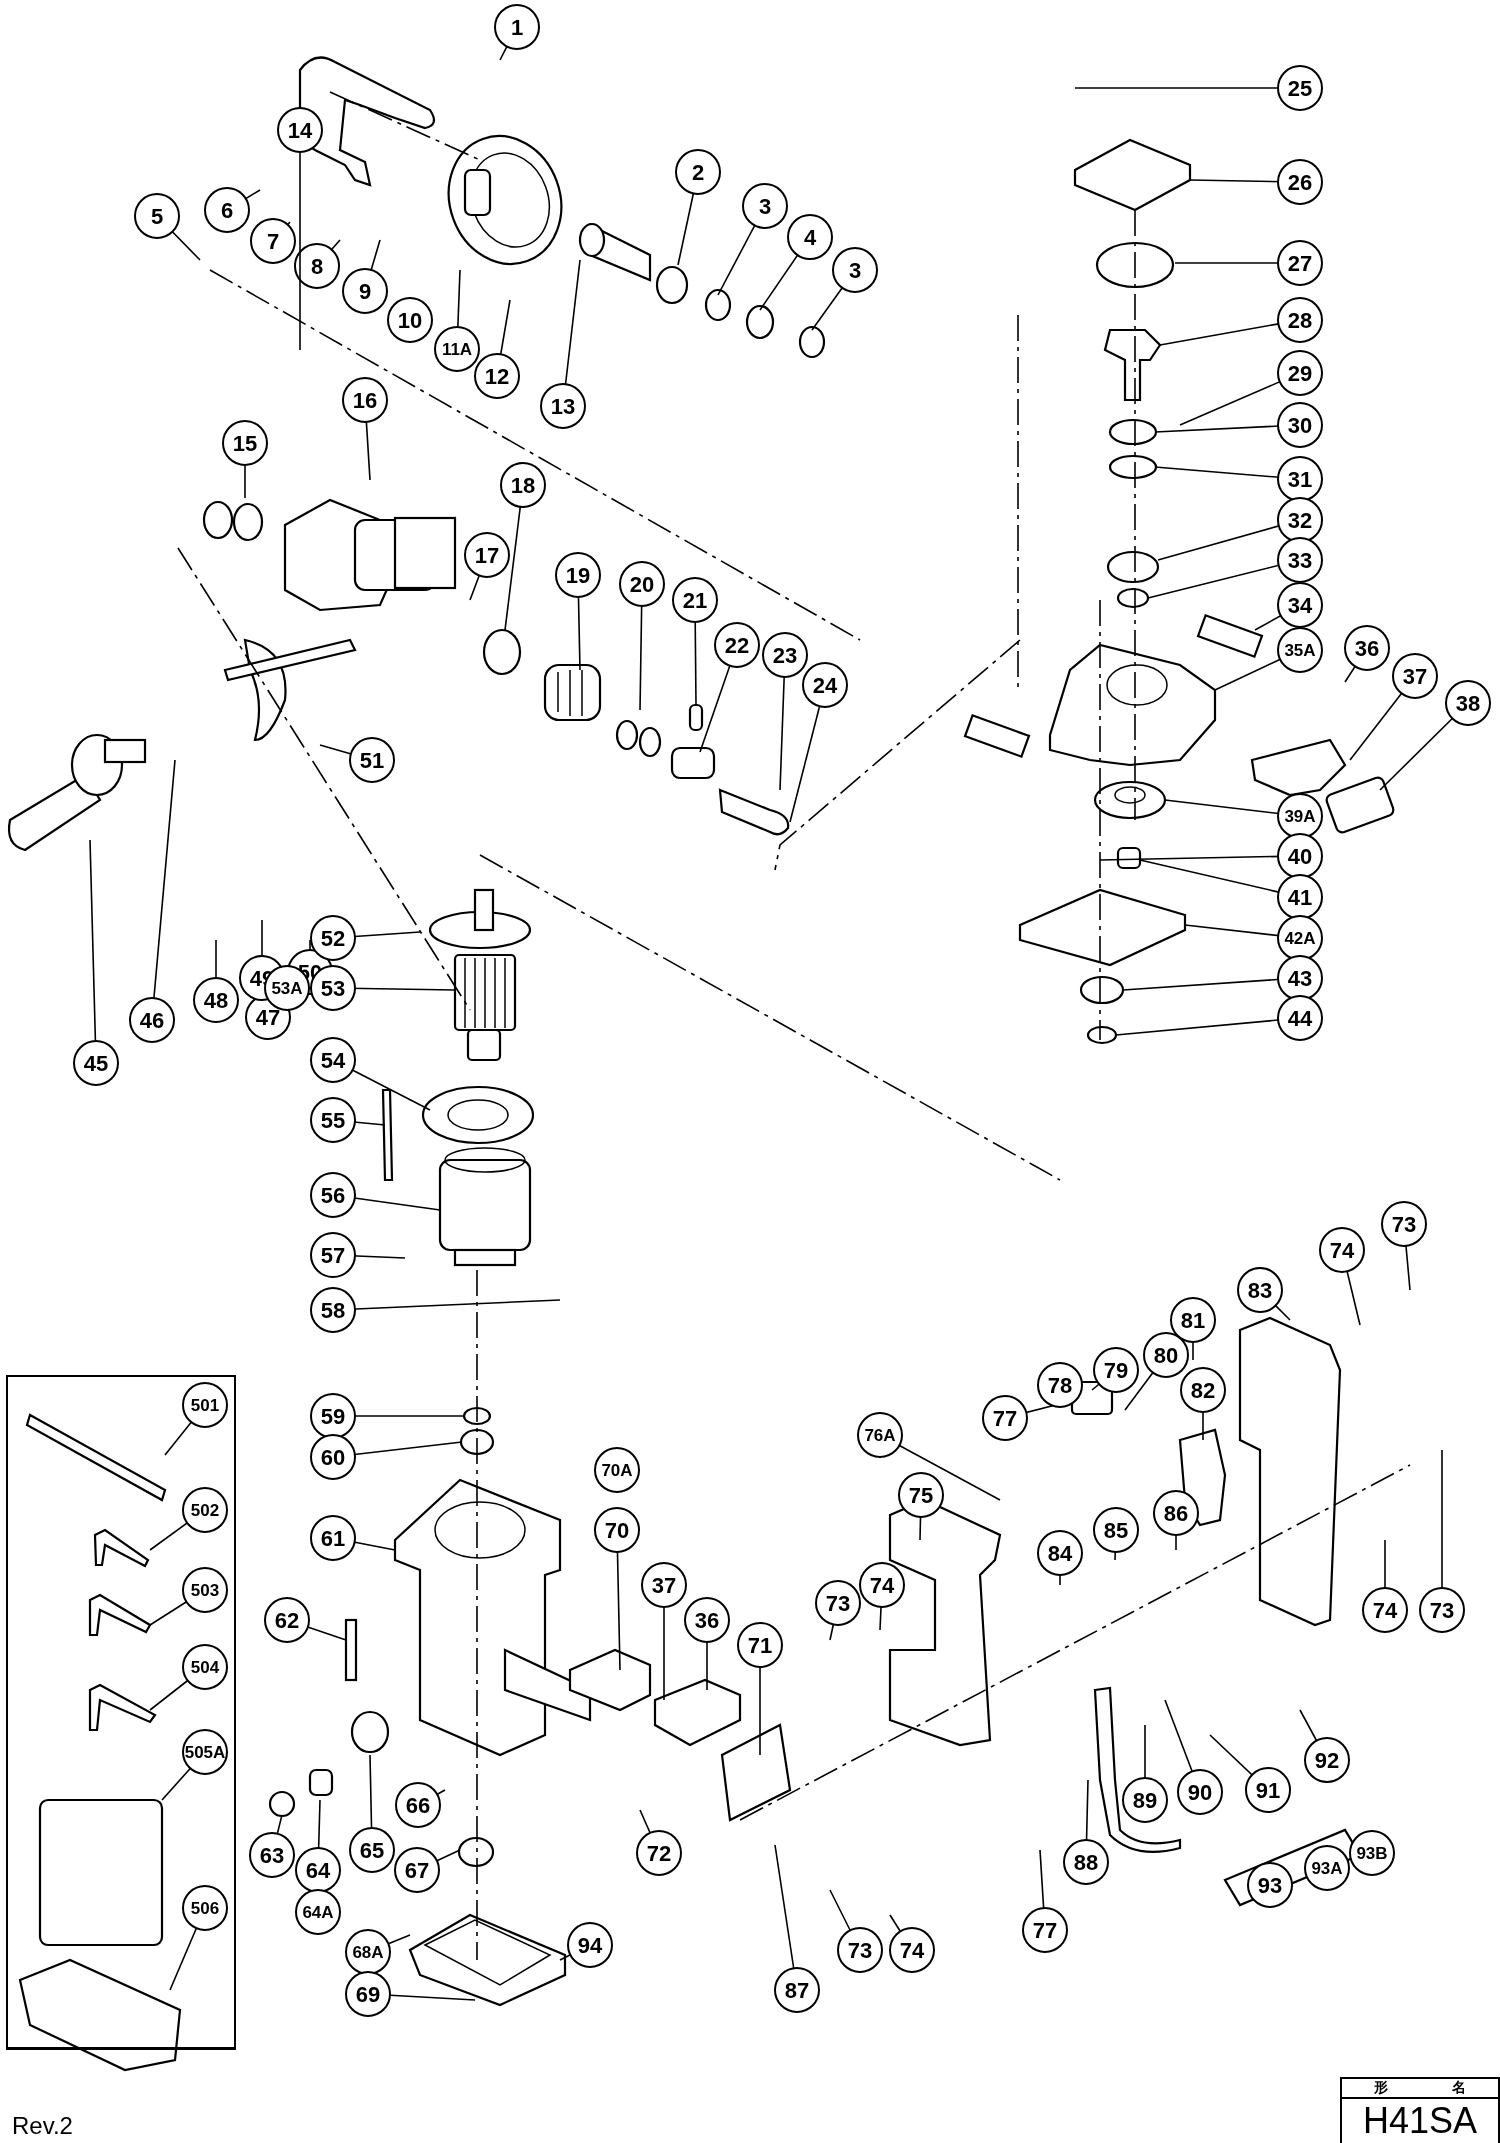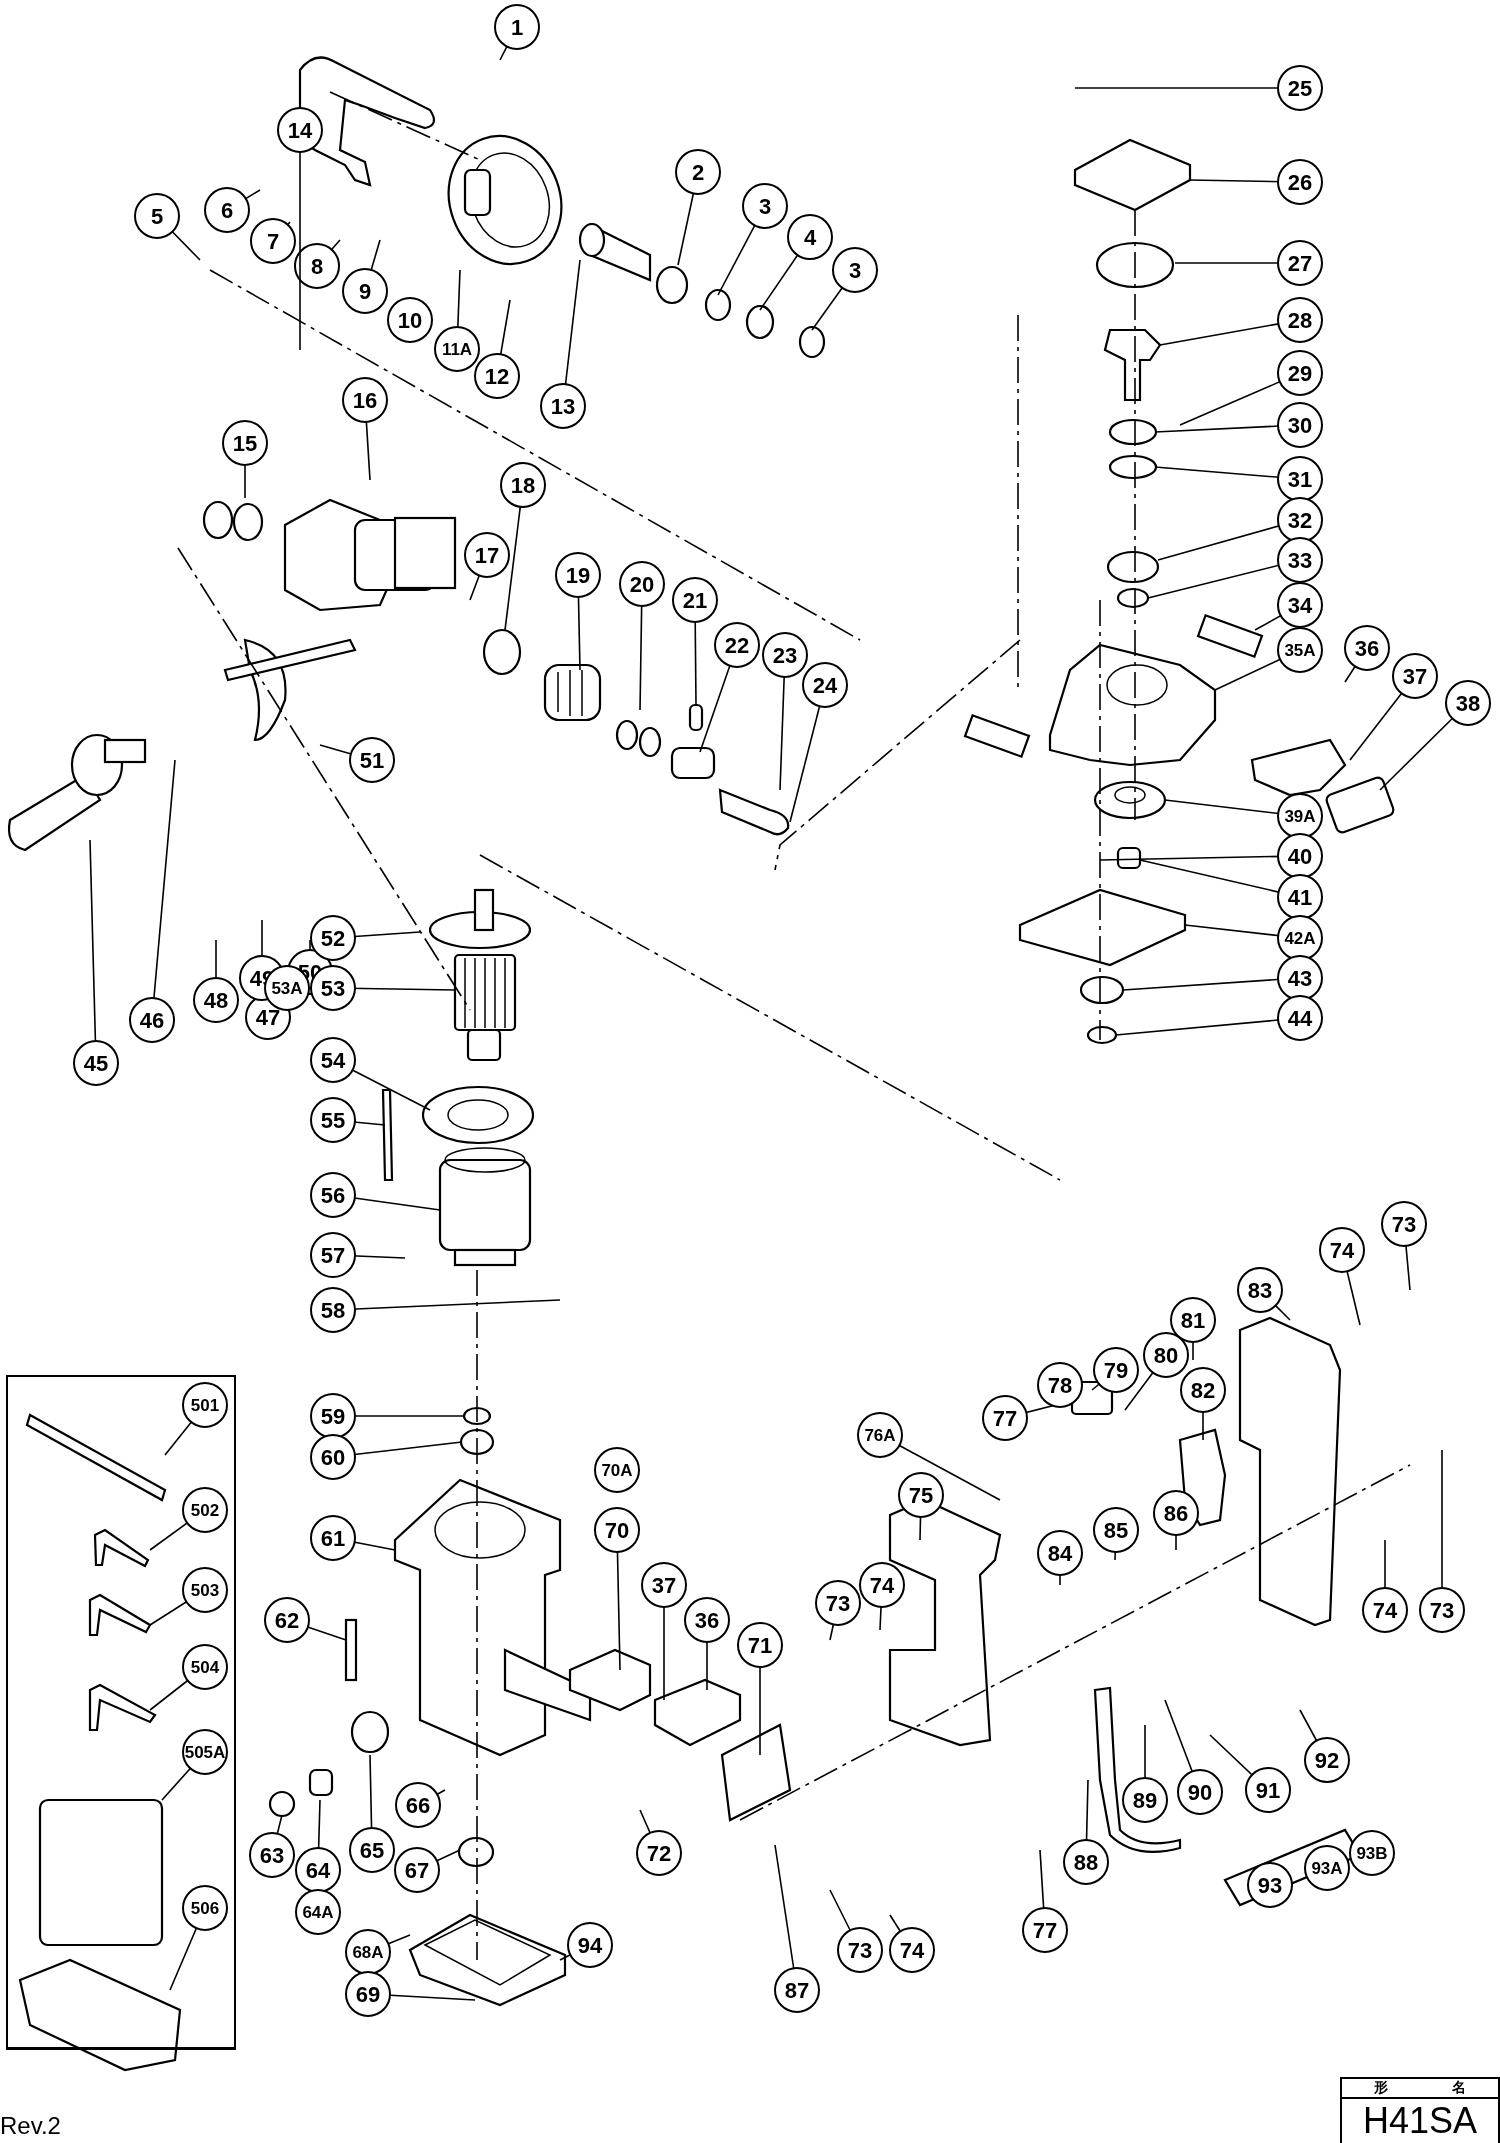--- a/index.html
+++ b/index.html
@@ -9,21 +9,21 @@
   .callout circle { fill:#fff; stroke:#000; stroke-width:2; }
   .callout text { font-family:"Liberation Sans", sans-serif; font-weight:bold; font-size:22px;
                   text-anchor:middle; dominant-baseline:central; fill:#000; }
   .callout text.small { font-size:17px; }
   .leader { stroke:#000; stroke-width:1.6; fill:none; }
   .dash { stroke:#000; stroke-width:1.6; fill:none; stroke-dasharray:26 6 4 6; }
   .part { stroke:#000; stroke-width:2.2; fill:#fff; }
   .part-thin { stroke:#000; stroke-width:1.5; fill:none; }
   #acc-box { position:absolute; left:6px; top:1375px; width:226px; height:670px;
              border:2px solid #000; border-bottom-width:3px; }
-  #rev { position:absolute; left:0; top:2112px; font-size:24px; color:#000; }
+  #rev { position:absolute; left:12px; top:2112px; font-size:24px; color:#000; }
   #model-box { position:absolute; left:1340px; top:2077px; width:156px; height:64px;
                border:2px solid #000; background:#fff; }
   #model-box .hdr { height:18px; border-bottom:2px solid #000; display:flex;
                     justify-content:space-around; align-items:center; font-size:14px; font-weight:bold; }
   #model-box .val { height:44px; display:flex; align-items:center; justify-content:center;
                     font-size:36px; }
 </style>
 </head>
 <body>
 

